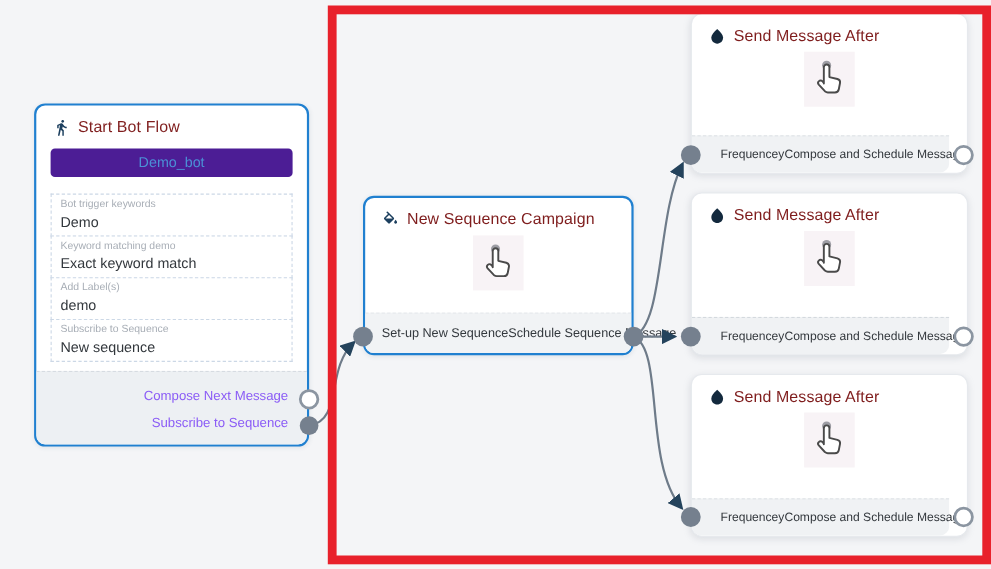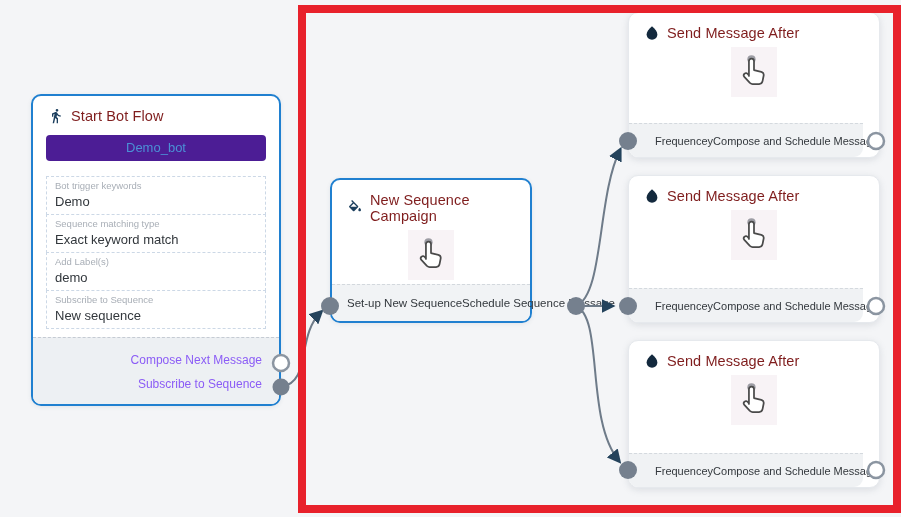--- a/index.html
+++ b/index.html
@@ -28,21 +28,21 @@
   .field{border:1px dashed #ccd8e6;margin-top:-1px;padding:3px 8px 4px 8px;background:#fff;}
   .field-label{font-size:9.5px;color:#a8aeb6;line-height:12px;}
   .field-value{font-size:13px;color:#32373c;line-height:17px;margin-top:1px;}
   .start-footer{position:absolute;left:0;right:0;bottom:0;height:66px;background:#edf0f3;
     border-top:1px dashed #c5cbd3;border-radius:0 0 8px 8px;}
   .out-row{position:absolute;right:17px;font-size:12px;color:#8b5cf6;white-space:nowrap;}
   .out-row.r1{top:15px;}
   .out-row.r2{top:39px;}
 
   
-  #node-nsc{left:330px;top:178px;width:202px;height:145px;}
+  #node-nsc{left:330px;top:178px;width:246px;height:145px;}
   .cursor-wrap{display:flex;justify-content:center;margin-top:2px;}
   .cursor-box{width:46px;height:50px;background:#f8f3f6;display:flex;align-items:center;justify-content:center;}
   .nsc-footer{position:absolute;left:0;right:0;bottom:0;height:37px;background:#f1f3f5;
     border-top:1px dashed #d3d8dd;border-radius:0 0 8px 8px;
     display:flex;align-items:center;justify-content:space-between;padding:0 15px;box-sizing:border-box;}
   .nsc-footer .port-label{font-size:11.5px;color:#33383d;white-space:nowrap;}
 
   
   .send-node{left:628px;width:252px;}
   #node-send1{top:12px;height:146px;}
@@ -76,21 +76,21 @@
     </div>
 
     <div class="bot-btn">Demo_bot</div>
 
     <div class="fields">
       <div class="field">
         <div class="field-label">Bot trigger keywords</div>
         <div class="field-value">Demo</div>
       </div>
       <div class="field">
-        <div class="field-label">Sequence matching type</div>
+        <div class="field-label">Keyword matching demo</div>
         <div class="field-value">Exact keyword match</div>
       </div>
       <div class="field">
         <div class="field-label">Add Label(s)</div>
         <div class="field-value">demo</div>
       </div>
       <div class="field">
         <div class="field-label">Subscribe to Sequence</div>
         <div class="field-value">New sequence</div>
       </div>

